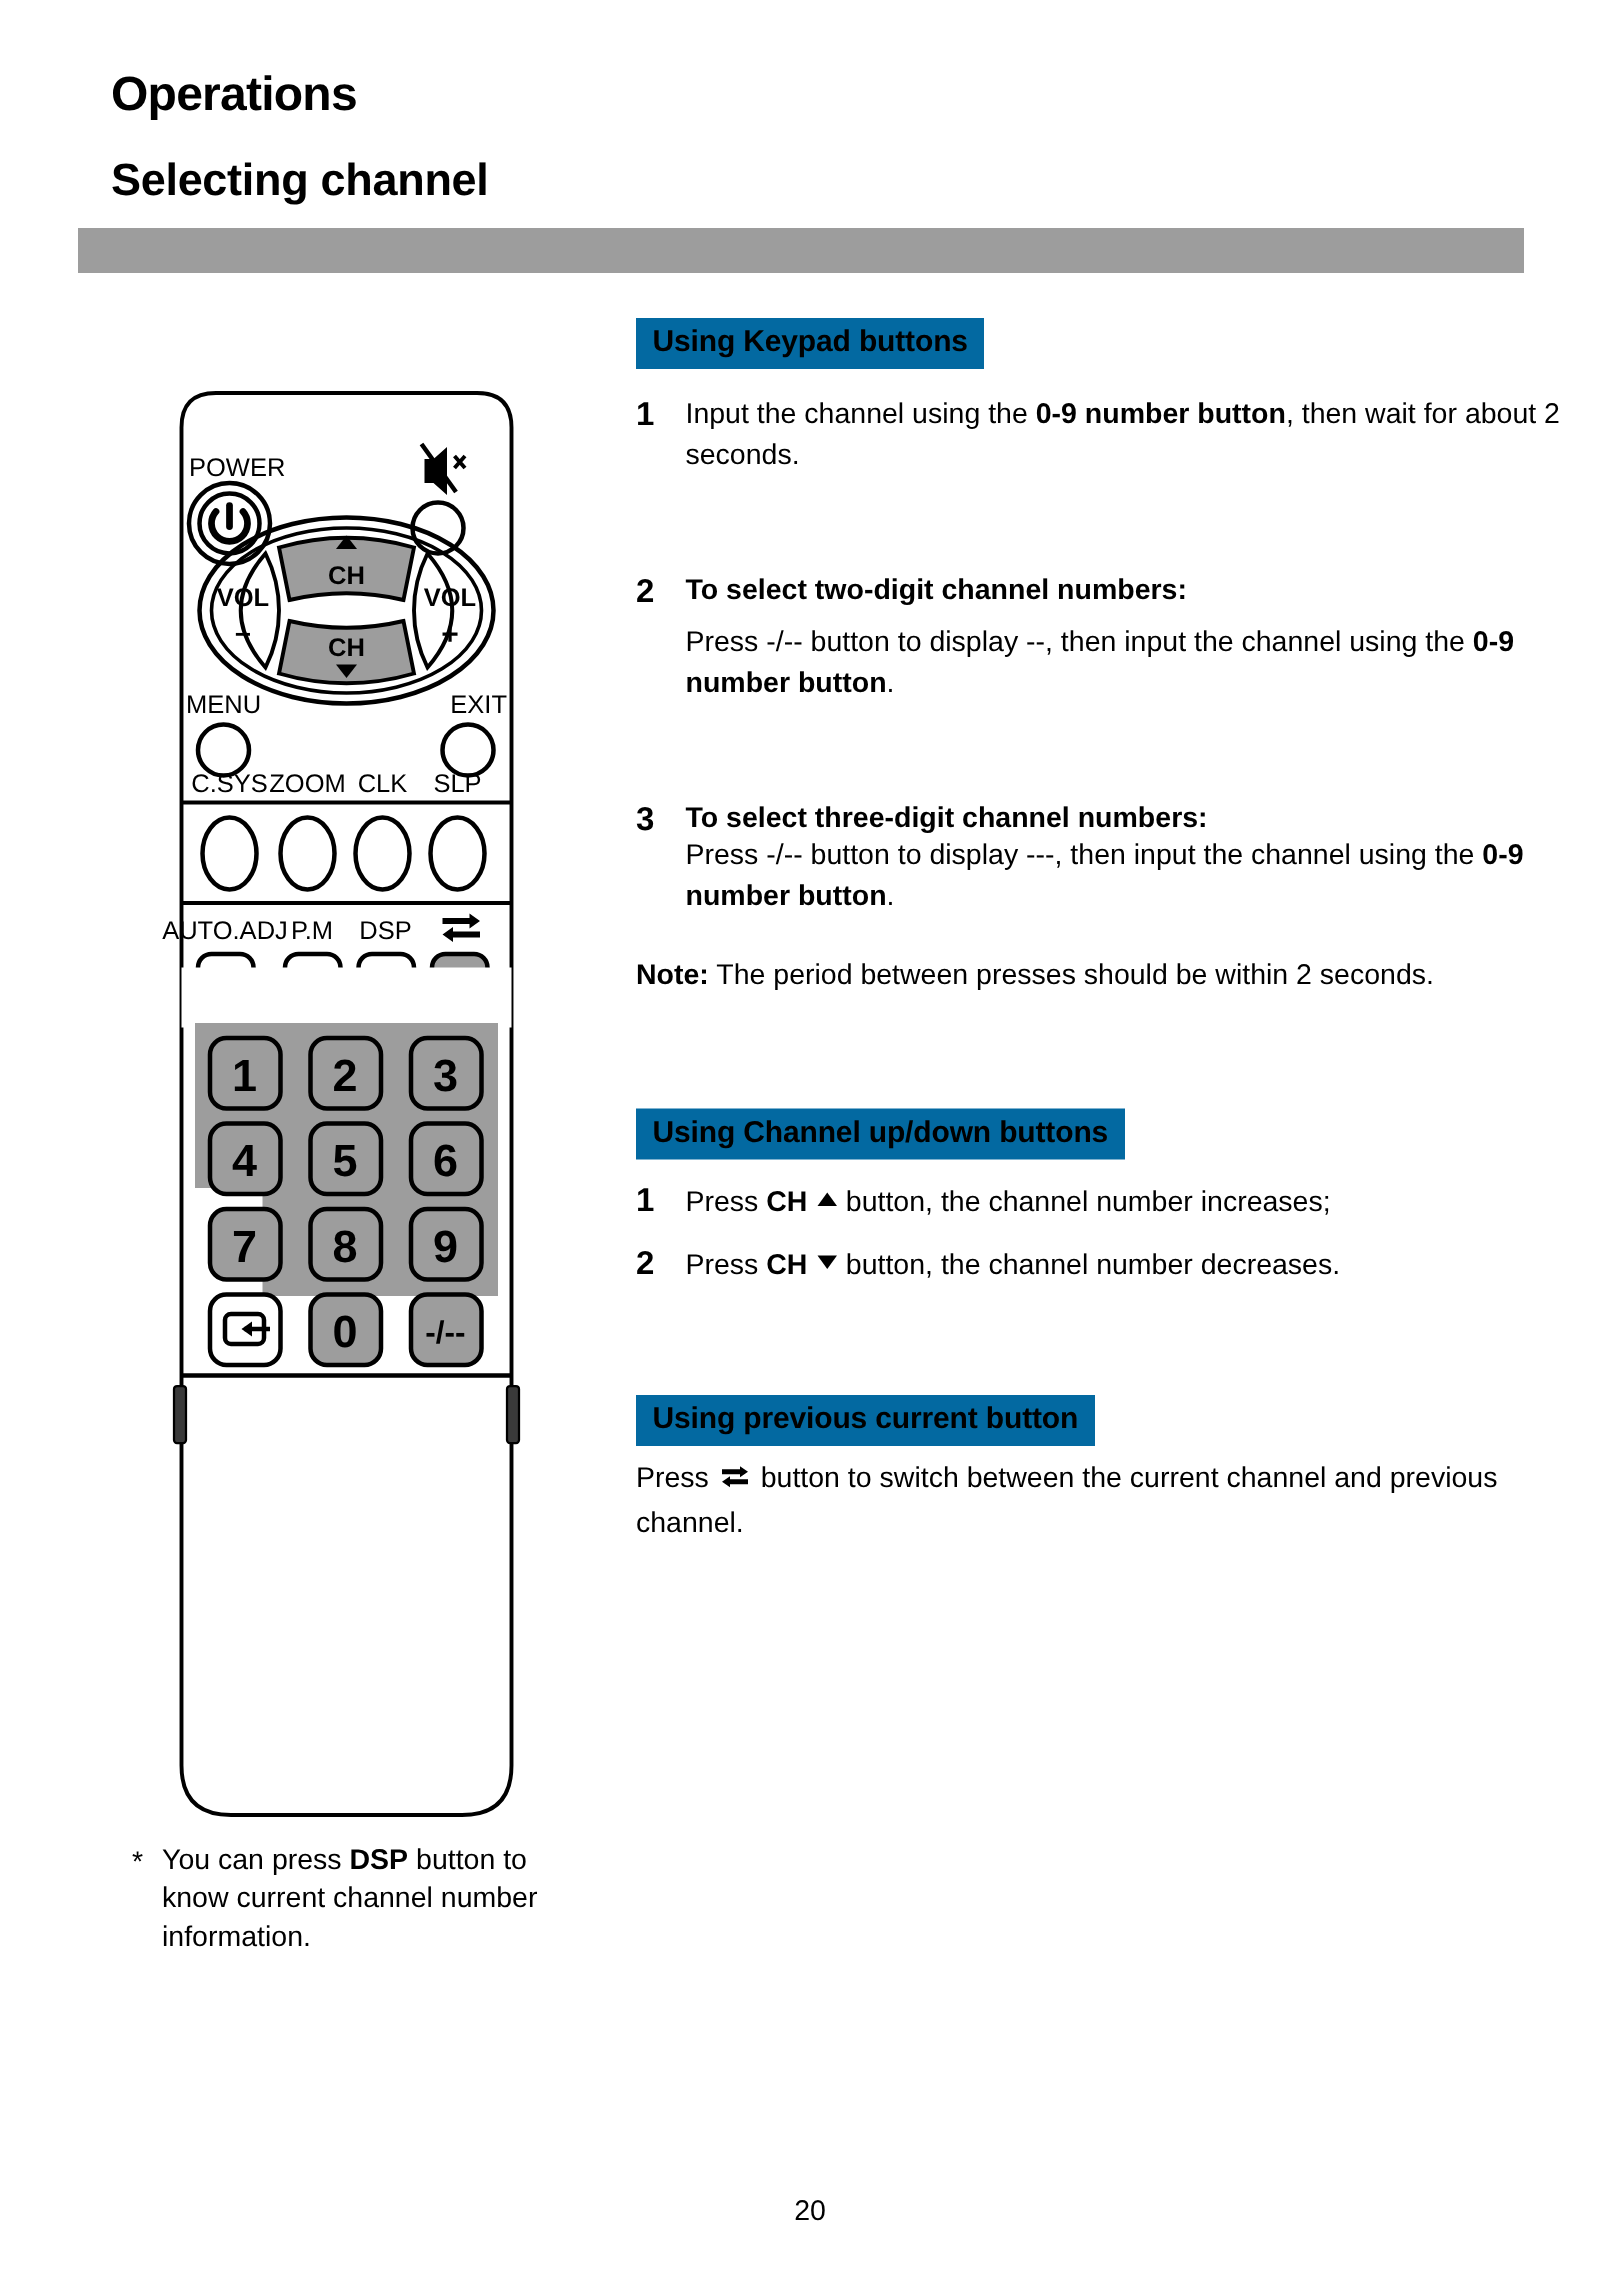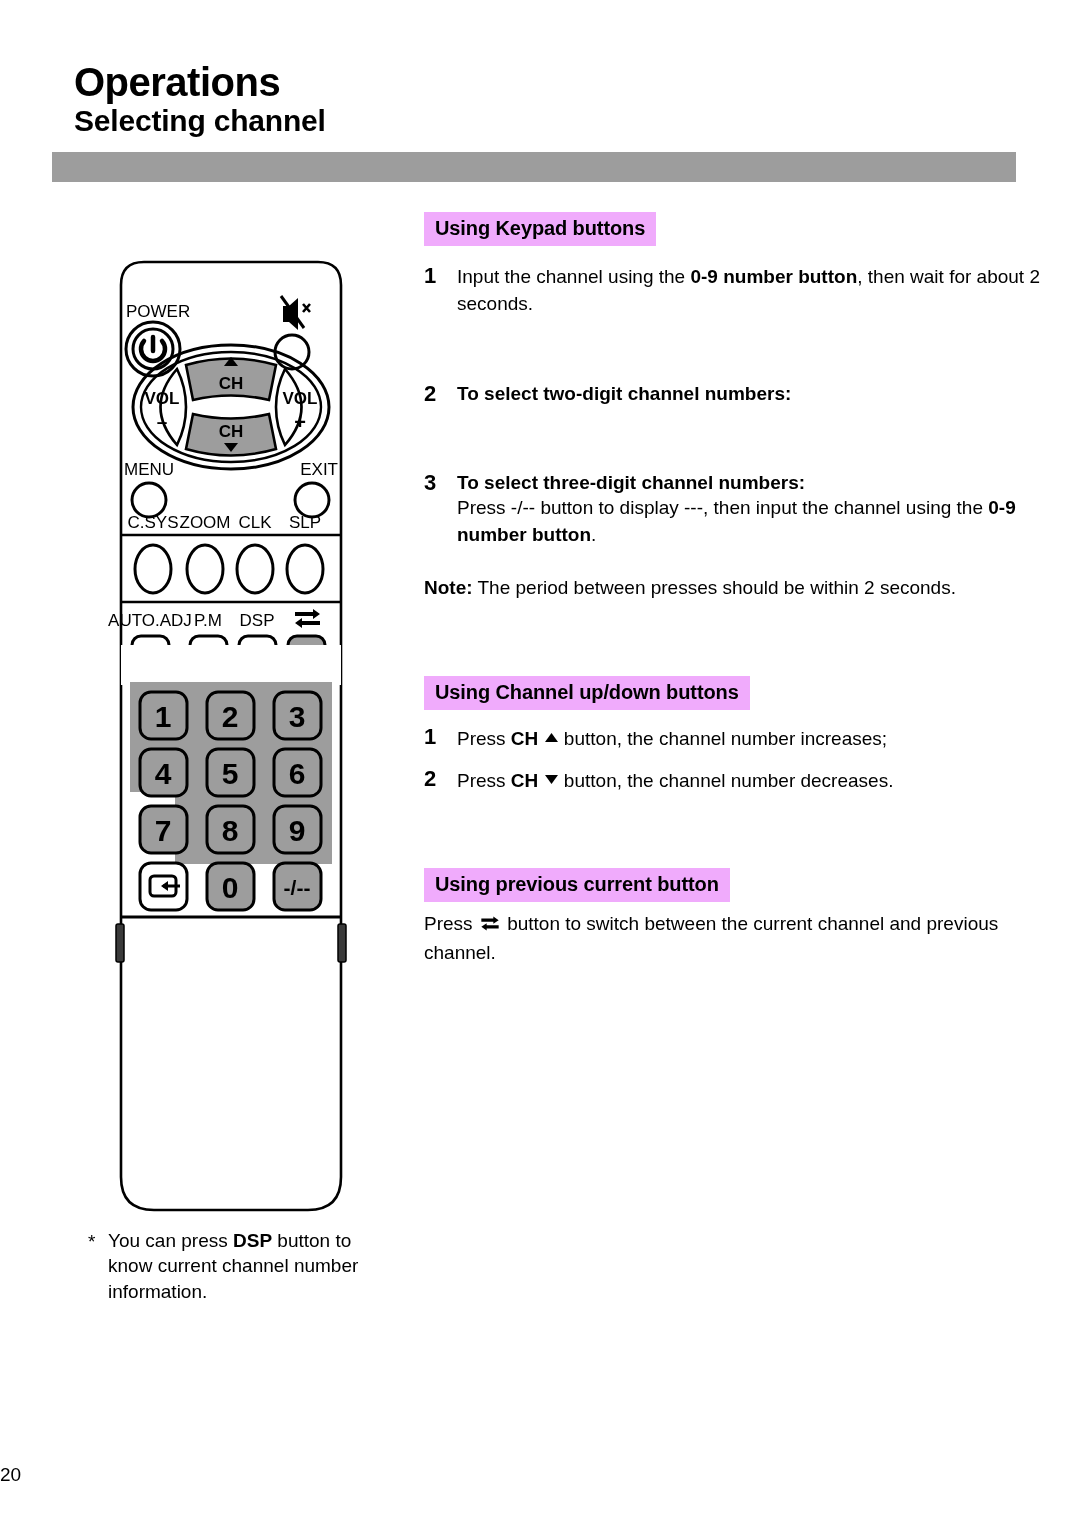--- a/index.html
+++ b/index.html
@@ -13,22 +13,22 @@
     position: relative;
     font-family: "Liberation Sans", sans-serif;
     color: #000000;
     overflow: hidden;
   }
 
   
   #page-title {
     position: absolute;
     left: 74px;
-    top: 60px;
-    font-size: 40px;
+    top: 44px;
+    font-size: 32px;
     font-weight: bold;
     letter-spacing: -0.5px;
     text-align: center;
   }
   #section-title {
     position: absolute;
     left: 74px;
     top: 104px;
     font-size: 30px;
     font-weight: bold;
@@ -45,21 +45,21 @@
 
   
   #content-col {
     position: absolute;
     left: 424px;
     top: 212px;
     width: 624px;
   }
   .band-heading {
     display: inline-block;
-    background: #f0abfc;
+    background: #0369a1;
     font-size: 20px;
     font-weight: bold;
     padding: 5px 11px 6px 11px;
     line-height: 1.15;
     letter-spacing: -0.1px;
   }
   .num-item {
     position: relative;
     padding-left: 33px;
     margin-top: 18px;
@@ -128,20 +128,21 @@
     padding-left: 20px;
   }
   #footnote b { font-weight: bold; }
 
   
   #page-number {
     position: absolute;
     left: 0;
     top: 1464px;
     width: 1080px;
+    text-align: center;
     font-size: 19px;
   }
 
   
   #remote-figure {
     position: absolute;
     left: 100px;
     top: 252px;
     width: 262px;
     height: 968px;
@@ -301,20 +302,21 @@
     <span class="num">1</span>
     <div class="para"><span>Input the channel using the </span><b>0-9 number button</b><span>, then wait for about 2 seconds.</span></div>
   </div>
 
   <div class="spacer-lg"></div>
 
   
   <div class="num-item">
     <span class="num">2</span>
     <div class="item-head">To select two-digit channel numbers:</div>
+    <div class="para"><span>Press -/-- button to display --, then input the channel using the </span><b>0-9 number button</b><span>.</span></div>
   </div>
 
   <div class="spacer-lg"></div>
 
   
   <div class="num-item">
     <span class="num">3</span>
     <div class="item-head">To select three-digit channel numbers:</div>
     <div class="para tight"><span>Press -/-- button to display ---, then input the channel using the </span><b>0-9 number button</b><span>.</span></div>
   </div>

